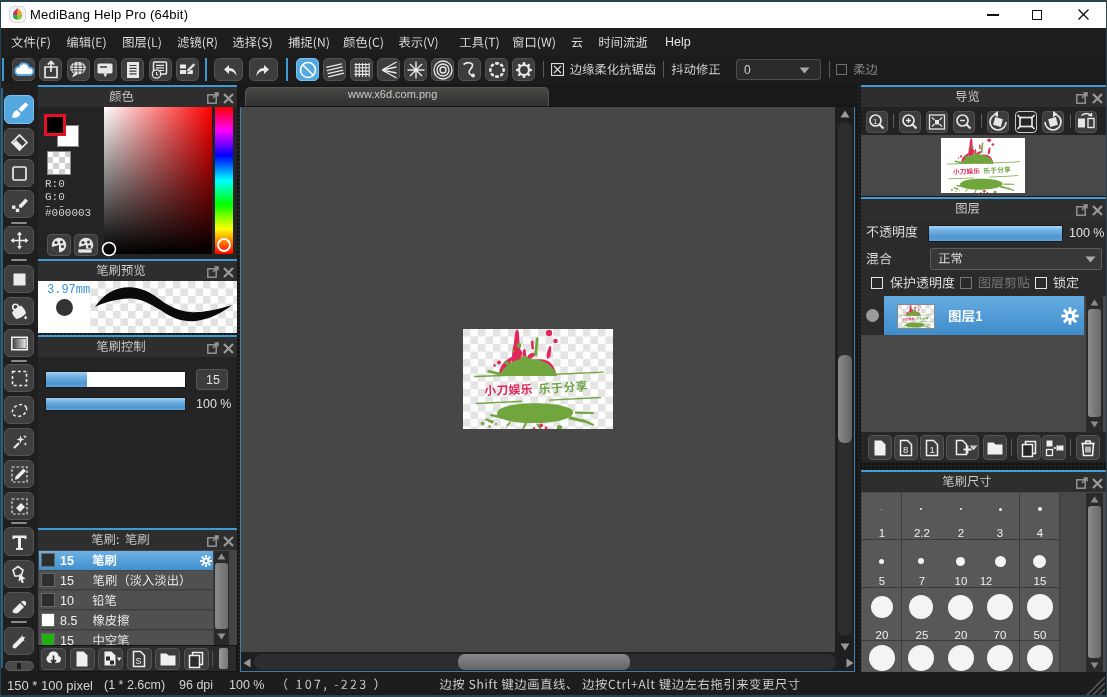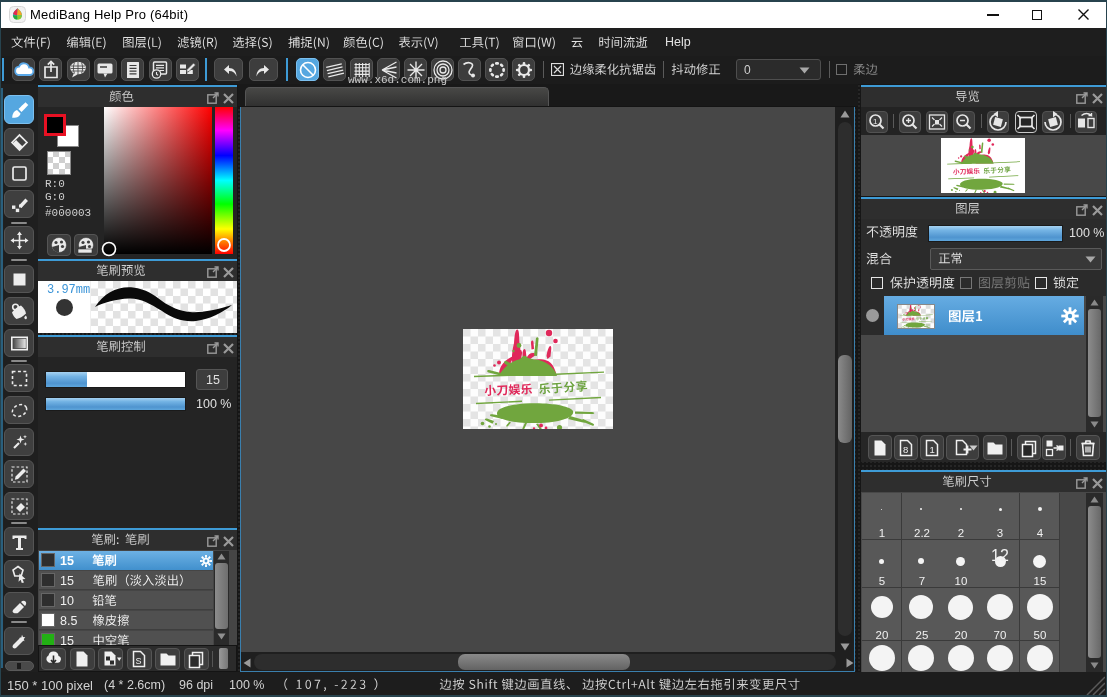--- a/index.html
+++ b/index.html
@@ -536,21 +536,21 @@
 <div class="a" style="left:183.5px;top:648px;width:25px;height:22px;background:#3d3d3d;border:1px solid #555;border-radius:4px">
     <svg width="23" height="23" viewBox="0 0 23 23" style="position:absolute;left:50%;top:50%;transform:translate(-50%,-50%)">
       <rect x="8" y="5" width="10" height="12" fill="none" stroke="#f0f0f0" stroke-width="1.5"></rect>
       <rect x="5" y="8" width="10" height="12" fill="#2b2b2b" stroke="#f0f0f0" stroke-width="1.5"></rect>
     </svg>
   </div>
 <div class="a" style="left:212px;top:651px;width:1px;height:16px;background:#555"></div>
 <div class="a" style="left:219px;top:648px;width:9px;height:21px;background:linear-gradient(90deg,#9a9a9a,#777);border-radius:2px"></div>
 <div class="a" style="left:238px;top:84px;width:620px;height:23px;background:#191919"></div>
 <div class="a" style="left:245px;top:87px;width:304px;height:20px;background:linear-gradient(180deg,#484846,#2f2f2f);border:1px solid #555;border-bottom:none;border-radius:5px 5px 0 0"></div>
-<div class="a" style="left:348px;top:74px;font-size:11px;color:#c9c9c9;font-family:Liberation Mono, monospace">www.x6d.com.png</div>
+<div class="a" style="left:348px;top:88px;font-size:11px;color:#c9c9c9;font-family:Liberation Sans, sans-serif">www.x6d.com.png</div>
 <div class="a" style="left:241px;top:107px;width:594px;height:545px;background:#474747"></div>
 <svg class="a" style="left:0;top:0;width:0;height:0">
     <defs>
 <pattern id="chk8" width="15" height="15" patternUnits="userSpaceOnUse">
         <rect width="15" height="15" fill="#fdfdfd"></rect>
         <rect width="7.5" height="7.5" fill="#e4e4e4"></rect>
         <rect x="7.5" y="7.5" width="7.5" height="7.5" fill="#e4e4e4"></rect>
       </pattern>
       <pattern id="chk5" width="9.6" height="9.6" patternUnits="userSpaceOnUse">
         <rect width="9.6" height="9.6" fill="#fdfdfd"></rect>
@@ -878,21 +878,21 @@
 <div class="a" style="left:879.2px;top:558.5px;width:5px;height:5px;border-radius:50%;background:#f4f4f4"></div>
 <div class="a" style="left:862px;top:575px;width:40px;text-align:center;font-size:11.5px;color:#f0f0f0">5</div>
 <div class="a" style="left:902px;top:540px;width:40px;height:48px;background:#585858;border-right:1px solid #3a3a3a;border-bottom:1px solid #3a3a3a;overflow:hidden"></div>
 <div class="a" style="left:918.2px;top:558.0px;width:6px;height:6px;border-radius:50%;background:#f4f4f4"></div>
 <div class="a" style="left:902px;top:575px;width:40px;text-align:center;font-size:11.5px;color:#f0f0f0">7</div>
 <div class="a" style="left:941px;top:540px;width:40px;height:48px;background:#585858;border-right:1px solid #3a3a3a;border-bottom:1px solid #3a3a3a;overflow:hidden"></div>
 <div class="a" style="left:956.2px;top:556.5px;width:9px;height:9px;border-radius:50%;background:#f4f4f4"></div>
 <div class="a" style="left:941px;top:575px;width:40px;text-align:center;font-size:11.5px;color:#f0f0f0">10</div>
 <div class="a" style="left:980px;top:540px;width:40px;height:48px;background:#585858;border-right:1px solid #3a3a3a;border-bottom:1px solid #3a3a3a;overflow:hidden"></div>
 <div class="a" style="left:994.8px;top:555.5px;width:11px;height:11px;border-radius:50%;background:#f4f4f4"></div>
-<div class="a" style="left:980px;top:547px;width:40px;text-align:center;font-size:16px;color:#f0f0f0">12</div>
+<div class="a" style="left:980px;top:575px;width:40px;text-align:left;font-size:11px;color:#f0f0f0">12</div>
 <div class="a" style="left:1020px;top:540px;width:40px;height:48px;background:#585858;border-right:1px solid #3a3a3a;border-bottom:1px solid #3a3a3a;overflow:hidden"></div>
 <div class="a" style="left:1033.2px;top:554.5px;width:13px;height:13px;border-radius:50%;background:#f4f4f4"></div>
 <div class="a" style="left:1020px;top:575px;width:40px;text-align:center;font-size:11.5px;color:#f0f0f0">15</div>
 <div class="a" style="left:862px;top:588px;width:40px;height:53px;background:#585858;border-right:1px solid #3a3a3a;border-bottom:1px solid #3a3a3a;overflow:hidden"></div>
 <div class="a" style="left:870.8px;top:596.0px;width:22px;height:22px;border-radius:50%;background:#f4f4f4"></div>
 <div class="a" style="left:862px;top:629px;width:40px;text-align:center;font-size:11.5px;color:#f0f0f0">20</div>
 <div class="a" style="left:902px;top:588px;width:40px;height:53px;background:#585858;border-right:1px solid #3a3a3a;border-bottom:1px solid #3a3a3a;overflow:hidden"></div>
 <div class="a" style="left:909.2px;top:595.0px;width:24px;height:24px;border-radius:50%;background:#f4f4f4"></div>
 <div class="a" style="left:902px;top:629px;width:40px;text-align:center;font-size:11.5px;color:#f0f0f0">25</div>
 <div class="a" style="left:941px;top:588px;width:40px;height:53px;background:#585858;border-right:1px solid #3a3a3a;border-bottom:1px solid #3a3a3a;overflow:hidden"></div>
@@ -917,21 +917,21 @@
 <div class="a" style="left:1086px;top:493px;width:17px;height:181px;background:#2a2a2a"></div>
 <svg class="a" style="left:1090px;top:496px" width="9" height="7" viewBox="0 0 9 7">
     <path d="M4.5 0.5 8.5 6.5 0.5 6.5Z" fill="#8a8a8a"></path>
   </svg>
 <div class="a" style="left:1088px;top:506px;width:13px;height:152px;background:linear-gradient(90deg,#8c8c8c,#686868);border-radius:3px"></div>
 <svg class="a" style="left:1090px;top:662px" width="9" height="7" viewBox="0 0 9 7">
     <path d="M0.5 0.5 8.5 0.5 4.5 6.5Z" fill="#8a8a8a"></path>
   </svg>
 <div class="a" style="left:1px;top:672px;width:1105px;height:23px;background:#1d1d1d"></div>
 <div class="a" style="left:7px;top:678px;font-size:13px;color:#d2d2d2">150 * 100 pixel</div>
-<div class="a" style="left:104px;top:678px;font-size:12.5px;color:#d2d2d2">(4 * 2.6cm)</div>
+<div class="a" style="left:104px;top:678px;font-size:12.5px;color:#d2d2d2">(1 * 2.6cm)</div>
 <div class="a" style="left:179px;top:678px;font-size:12.5px;color:#d2d2d2">96 dpi</div>
 <div class="a" style="left:229px;top:678px;font-size:12.5px;color:#d2d2d2">100 %</div>
 <svg style="position:absolute;left:275px;top:678px;width:114px;height:16px;overflow:visible" viewBox="0 0 114.0 16.2">
     <path transform="translate(0,11.00)" d="M8.7 -4.8C8.7 -2.3 9.7 -0.3 11.2 1.2L11.9 0.8C10.5 -0.7 9.6 -2.5 9.6 -4.8C9.6 -7.0 10.5 -8.8 11.9 -10.3L11.2 -10.7C9.7 -9.2 8.7 -7.2 8.7 -4.8Z M21.2 0.0H26.2V-1.0H24.4V-9.2H23.5C23.0 -8.9 22.4 -8.7 21.6 -8.5V-7.8H23.2V-1.0H21.2Z M32.9 0.2C34.6 0.2 35.8 -1.4 35.8 -4.6C35.8 -7.8 34.6 -9.3 32.9 -9.3C31.2 -9.3 30.1 -7.8 30.1 -4.6C30.1 -1.4 31.2 0.2 32.9 0.2ZM32.9 -0.8C31.9 -0.8 31.2 -1.9 31.2 -4.6C31.2 -7.3 31.9 -8.4 32.9 -8.4C34.0 -8.4 34.7 -7.3 34.7 -4.6C34.7 -1.9 34.0 -0.8 32.9 -0.8Z M41.2 0.0H42.4C42.6 -3.6 43.0 -5.7 45.1 -8.5V-9.2H39.4V-8.2H43.8C42.0 -5.7 41.4 -3.5 41.2 0.0Z M49.0 2.4C50.2 1.9 50.9 1.0 50.9 -0.2C50.9 -1.1 50.5 -1.6 49.9 -1.6C49.4 -1.6 49.0 -1.3 49.0 -0.8C49.0 -0.3 49.4 0.0 49.9 0.0L50.0 0.0C50.0 0.8 49.5 1.4 48.8 1.7Z M59.8 -3.1H63.0V-3.9H59.8Z M66.5 0.0H72.2V-1.0H69.7C69.2 -1.0 68.7 -0.9 68.2 -0.9C70.3 -2.9 71.8 -4.8 71.8 -6.6C71.8 -8.3 70.8 -9.3 69.1 -9.3C68.0 -9.3 67.2 -8.8 66.4 -8.0L67.1 -7.3C67.6 -8.0 68.2 -8.4 69.0 -8.4C70.1 -8.4 70.7 -7.6 70.7 -6.6C70.7 -5.0 69.3 -3.2 66.5 -0.7Z M75.8 0.0H81.6V-1.0H79.0C78.6 -1.0 78.0 -0.9 77.5 -0.9C79.7 -2.9 81.1 -4.8 81.1 -6.6C81.1 -8.3 80.1 -9.3 78.5 -9.3C77.3 -9.3 76.5 -8.8 75.8 -8.0L76.4 -7.3C76.9 -8.0 77.6 -8.4 78.3 -8.4C79.5 -8.4 80.0 -7.6 80.0 -6.6C80.0 -5.0 78.7 -3.2 75.8 -0.7Z M87.9 0.2C89.5 0.2 90.8 -0.8 90.8 -2.5C90.8 -3.7 90.0 -4.5 88.9 -4.8V-4.8C89.9 -5.2 90.5 -5.9 90.5 -7.0C90.5 -8.5 89.4 -9.3 87.9 -9.3C86.8 -9.3 86.0 -8.9 85.3 -8.2L85.9 -7.5C86.4 -8.0 87.1 -8.4 87.8 -8.4C88.8 -8.4 89.4 -7.8 89.4 -7.0C89.4 -6.0 88.7 -5.2 86.8 -5.2V-4.3C89.0 -4.3 89.7 -3.6 89.7 -2.5C89.7 -1.4 88.9 -0.8 87.8 -0.8C86.8 -0.8 86.1 -1.3 85.6 -1.8L85.0 -1.1C85.6 -0.4 86.5 0.2 87.9 0.2Z M103.0 -4.8C103.0 -7.2 102.0 -9.2 100.5 -10.7L99.7 -10.3C101.2 -8.8 102.0 -7.0 102.0 -4.8C102.0 -2.5 101.2 -0.7 99.7 0.8L100.5 1.2C102.0 -0.3 103.0 -2.3 103.0 -4.8Z" fill="#d2d2d2"></path>
   </svg>
 <svg style="position:absolute;left:437px;top:678px;width:366px;height:16px;overflow:visible" viewBox="0 0 365.7 16.2">
     <path transform="translate(0,11.00)" d="M1.0 -9.8C1.7 -9.2 2.6 -8.2 3.0 -7.7L3.7 -8.2C3.3 -8.8 2.4 -9.7 1.8 -10.3ZM6.9 -10.3C6.9 -9.6 6.9 -8.9 6.9 -8.3H4.3V-7.4H6.8C6.6 -5.0 6.0 -3.0 3.9 -1.8C4.2 -1.6 4.5 -1.3 4.6 -1.1C6.8 -2.5 7.5 -4.7 7.8 -7.4H10.5C10.4 -3.9 10.2 -2.5 9.9 -2.1C9.8 -2.0 9.6 -2.0 9.4 -2.0C9.1 -2.0 8.4 -2.0 7.7 -2.1C7.8 -1.8 8.0 -1.4 8.0 -1.1C8.7 -1.1 9.4 -1.0 9.8 -1.1C10.2 -1.1 10.5 -1.2 10.7 -1.5C11.2 -2.1 11.3 -3.6 11.5 -7.8C11.5 -7.9 11.5 -8.3 11.5 -8.3H7.8C7.9 -8.9 7.9 -9.6 7.9 -10.3ZM3.1 -6.3H0.5V-5.3H2.2V-1.5C1.6 -1.2 1.0 -0.6 0.3 0.1L1.0 1.0C1.6 0.2 2.2 -0.7 2.6 -0.7C2.9 -0.7 3.3 -0.2 3.8 0.2C4.7 0.7 5.8 0.9 7.4 0.9C8.7 0.9 11.0 0.8 11.9 0.7C11.9 0.4 12.1 -0.1 12.2 -0.3C10.9 -0.2 9.0 -0.1 7.5 -0.1C6.0 -0.1 4.9 -0.2 4.1 -0.7C3.6 -1.0 3.3 -1.2 3.1 -1.4Z M22.7 -4.7C22.5 -3.6 22.1 -2.6 21.5 -1.9C20.8 -2.2 20.1 -2.6 19.5 -2.9C19.8 -3.5 20.1 -4.1 20.4 -4.7ZM18.3 -2.6C19.1 -2.2 20.0 -1.7 20.8 -1.2C20.0 -0.6 18.9 -0.1 17.5 0.2C17.7 0.4 17.9 0.8 18.0 1.0C19.5 0.6 20.7 0.1 21.6 -0.8C22.7 -0.1 23.7 0.5 24.3 1.0L25.0 0.3C24.3 -0.2 23.4 -0.8 22.3 -1.4C23.0 -2.3 23.4 -3.4 23.7 -4.7H25.0V-5.6H20.7C20.9 -6.2 21.2 -6.8 21.3 -7.4L20.4 -7.6C20.2 -7.0 20.0 -6.3 19.7 -5.6H17.5V-4.7H19.3C19.0 -3.9 18.6 -3.2 18.3 -2.6ZM17.8 -8.9V-6.5H18.7V-8.1H24.0V-6.5H24.9V-8.9H21.9C21.8 -9.4 21.6 -10.0 21.4 -10.6L20.5 -10.4C20.6 -9.9 20.8 -9.4 20.9 -8.9ZM15.3 -10.5V-8.0H13.6V-7.1H15.3V-4.0L13.4 -3.5L13.7 -2.6L15.3 -3.1V-0.1C15.3 0.1 15.2 0.2 15.0 0.2C14.9 0.2 14.4 0.2 13.8 0.2C13.9 0.4 14.0 0.8 14.1 1.0C14.9 1.0 15.4 1.0 15.7 0.8C16.1 0.7 16.2 0.4 16.2 -0.1V-3.3L17.8 -3.9L17.6 -4.7L16.2 -4.2V-7.1H17.5V-8.0H16.2V-10.5Z M33.2 0.2C35.2 0.2 36.4 -1.0 36.4 -2.4C36.4 -3.8 35.5 -4.4 34.5 -4.9L33.2 -5.5C32.5 -5.8 31.7 -6.1 31.7 -7.0C31.7 -7.8 32.3 -8.3 33.4 -8.3C34.2 -8.3 34.9 -8.0 35.5 -7.5L36.1 -8.2C35.4 -8.9 34.5 -9.3 33.4 -9.3C31.7 -9.3 30.5 -8.3 30.5 -6.9C30.5 -5.6 31.5 -4.9 32.3 -4.5L33.7 -4.0C34.5 -3.6 35.2 -3.3 35.2 -2.3C35.2 -1.5 34.5 -0.9 33.3 -0.9C32.3 -0.9 31.4 -1.3 30.7 -2.0L30.1 -1.2C30.8 -0.4 32.0 0.2 33.2 0.2Z M38.6 0.0H39.8V-4.9C40.4 -5.6 40.9 -6.0 41.6 -6.0C42.5 -6.0 42.9 -5.4 42.9 -4.2V0.0H44.0V-4.3C44.0 -6.0 43.4 -7.0 42.0 -7.0C41.0 -7.0 40.3 -6.5 39.7 -5.8L39.8 -7.2V-10.0H38.6Z M46.7 0.0H47.9V-6.8H46.7ZM47.3 -8.2C47.8 -8.2 48.1 -8.5 48.1 -9.0C48.1 -9.4 47.8 -9.7 47.3 -9.7C46.9 -9.7 46.6 -9.4 46.6 -9.0C46.6 -8.5 46.9 -8.2 47.3 -8.2Z M50.0 -5.9H50.9V0.0H52.1V-5.9H53.5V-6.8H52.1V-7.9C52.1 -8.7 52.4 -9.2 53.0 -9.2C53.2 -9.2 53.5 -9.1 53.8 -9.0L54.0 -9.9C53.7 -10.0 53.3 -10.1 52.9 -10.1C51.5 -10.1 50.9 -9.2 50.9 -7.9V-6.8L50.0 -6.7Z M57.5 0.2C57.9 0.2 58.3 0.0 58.7 -0.1L58.5 -1.0C58.3 -0.9 58.0 -0.8 57.7 -0.8C56.9 -0.8 56.7 -1.2 56.7 -2.1V-5.9H58.5V-6.8H56.7V-8.7H55.7L55.6 -6.8L54.5 -6.7V-5.9H55.5V-2.1C55.5 -0.7 56.0 0.2 57.5 0.2Z M63.4 -4.3V-3.5H64.9V-1.0C64.9 -0.5 64.5 -0.0 64.2 0.2C64.4 0.3 64.7 0.7 64.8 0.9C64.9 0.6 65.2 0.4 67.2 -1.0C67.1 -1.1 67.0 -1.5 66.9 -1.7L65.7 -0.9V-3.5H67.1V-4.3H65.7V-6.0H66.9V-6.9H64.0C64.2 -7.3 64.5 -7.7 64.8 -8.2H67.0V-9.1H65.2C65.3 -9.5 65.5 -9.9 65.6 -10.3L64.8 -10.5C64.4 -9.3 63.8 -8.1 63.1 -7.2C63.3 -7.1 63.6 -6.7 63.7 -6.5L63.9 -6.8V-6.0H64.9V-4.3ZM70.0 -9.5V-8.8H71.5V-7.8H69.7V-7.1H71.5V-6.1H70.0V-5.4H71.5V-4.4H70.0V-3.7H71.5V-2.7H69.7V-1.9H71.5V-0.4H72.3V-1.9H74.6V-2.7H72.3V-3.7H74.3V-4.4H72.3V-5.4H74.1V-7.1H74.9V-7.8H74.1V-9.5H72.3V-10.5H71.5V-9.5ZM72.3 -7.1H73.4V-6.1H72.3ZM72.3 -7.8V-8.8H73.4V-7.8ZM67.4 -5.1C67.4 -5.2 67.5 -5.2 67.6 -5.3H68.9C68.8 -4.3 68.6 -3.4 68.4 -2.7C68.2 -3.1 68.1 -3.6 67.9 -4.2L67.3 -3.9C67.5 -3.0 67.8 -2.3 68.1 -1.7C67.7 -0.8 67.1 -0.1 66.4 0.4C66.6 0.6 66.8 0.9 66.9 1.1C67.6 0.6 68.2 -0.1 68.6 -1.0C69.7 0.5 71.2 0.8 72.9 0.8H74.6C74.6 0.6 74.7 0.2 74.9 0.0C74.5 0.0 73.3 0.0 73.0 0.0C71.4 0.0 70.0 -0.3 68.9 -1.7C69.3 -2.9 69.6 -4.3 69.7 -6.1L69.2 -6.1L69.1 -6.1H68.3C68.8 -7.1 69.4 -8.3 69.8 -9.6L69.3 -9.9L69.0 -9.8H67.2V-8.9H68.7C68.4 -7.8 67.9 -6.8 67.7 -6.5C67.5 -6.1 67.2 -5.8 67.0 -5.8C67.1 -5.6 67.3 -5.3 67.4 -5.1Z M76.9 -9.8C77.6 -9.2 78.4 -8.2 78.8 -7.7L79.6 -8.2C79.2 -8.8 78.3 -9.7 77.6 -10.3ZM82.8 -10.3C82.8 -9.6 82.7 -8.9 82.7 -8.3H80.1V-7.4H82.6C82.4 -5.0 81.8 -3.0 79.8 -1.8C80.0 -1.6 80.3 -1.3 80.4 -1.1C82.7 -2.5 83.4 -4.7 83.6 -7.4H86.4C86.2 -3.9 86.1 -2.5 85.7 -2.1C85.6 -2.0 85.5 -2.0 85.2 -2.0C85.0 -2.0 84.3 -2.0 83.5 -2.1C83.7 -1.8 83.8 -1.4 83.8 -1.1C84.5 -1.1 85.2 -1.0 85.6 -1.1C86.0 -1.1 86.3 -1.2 86.6 -1.5C87.0 -2.1 87.2 -3.6 87.4 -7.8C87.4 -7.9 87.4 -8.3 87.4 -8.3H83.7C83.7 -8.9 83.7 -9.6 83.8 -10.3ZM79.0 -6.3H76.4V-5.3H78.0V-1.5C77.5 -1.2 76.8 -0.6 76.2 0.1L76.9 1.0C77.5 0.2 78.1 -0.7 78.5 -0.7C78.7 -0.7 79.2 -0.2 79.7 0.2C80.6 0.7 81.6 0.9 83.3 0.9C84.5 0.9 86.8 0.8 87.7 0.7C87.8 0.4 87.9 -0.1 88.0 -0.3C86.8 -0.2 84.9 -0.1 83.3 -0.1C81.8 -0.1 80.7 -0.2 79.9 -0.7C79.5 -1.0 79.2 -1.2 79.0 -1.4Z M90.1 -9.7V-8.8H100.3V-9.7ZM92.1 -7.4V-1.8H98.1V-7.4ZM92.9 -4.2H94.7V-2.6H92.9ZM95.5 -4.2H97.3V-2.6H95.5ZM92.9 -6.6H94.7V-5.0H92.9ZM95.5 -6.6H97.3V-5.0H95.5ZM90.0 -6.6V0.4H99.4V1.0H100.3V-6.7H99.4V-0.5H91.0V-6.6Z M104.3 -7.6V-0.3H102.5V0.5H113.9V-0.3H112.2V-7.6H108.2L108.4 -8.6H113.5V-9.4H108.5L108.7 -10.4L107.7 -10.5L107.5 -9.4H102.9V-8.6H107.4L107.3 -7.6ZM105.2 -5.0H111.2V-4.0H105.2ZM105.2 -5.7V-6.8H111.2V-5.7ZM105.2 -3.3H111.2V-2.2H105.2ZM105.2 -0.3V-1.5H111.2V-0.3Z M115.7 -0.7 115.9 0.2C117.0 -0.1 118.5 -0.6 120.0 -1.0L119.8 -1.8C118.3 -1.4 116.7 -0.9 115.7 -0.7ZM123.8 -9.8C124.4 -9.5 125.2 -9.0 125.6 -8.6L126.2 -9.2C125.8 -9.5 125.0 -10.0 124.3 -10.3ZM115.9 -5.3C116.1 -5.4 116.4 -5.5 117.9 -5.7C117.3 -4.8 116.9 -4.2 116.6 -4.0C116.2 -3.5 116.0 -3.2 115.7 -3.1C115.8 -2.9 115.9 -2.5 116.0 -2.3C116.2 -2.4 116.7 -2.6 119.8 -3.2C119.8 -3.4 119.8 -3.7 119.8 -4.0L117.3 -3.5C118.3 -4.7 119.2 -6.0 120.0 -7.4L119.2 -7.9C119.0 -7.4 118.7 -6.9 118.4 -6.5L116.8 -6.3C117.6 -7.4 118.3 -8.7 118.9 -10.1L118.0 -10.5C117.5 -9.0 116.6 -7.4 116.3 -7.0C116.0 -6.5 115.8 -6.2 115.6 -6.2C115.7 -5.9 115.8 -5.5 115.9 -5.3ZM126.1 -4.4C125.6 -3.6 124.9 -2.9 124.1 -2.2C123.9 -2.9 123.7 -3.7 123.6 -4.6L126.8 -5.2L126.6 -6.0L123.5 -5.4C123.4 -6.0 123.4 -6.5 123.3 -7.1L126.4 -7.6L126.3 -8.4L123.3 -7.9C123.2 -8.8 123.2 -9.6 123.2 -10.5H122.3C122.3 -9.6 122.3 -8.7 122.4 -7.8L120.4 -7.5L120.6 -6.7L122.4 -6.9C122.5 -6.4 122.5 -5.8 122.6 -5.3L120.2 -4.8L120.3 -4.0L122.7 -4.4C122.9 -3.4 123.1 -2.4 123.3 -1.7C122.3 -1.0 121.0 -0.4 119.8 0.0C120.0 0.2 120.2 0.6 120.3 0.8C121.5 0.4 122.6 -0.2 123.6 -0.8C124.2 0.3 124.8 1.0 125.7 1.0C126.6 1.0 126.9 0.6 127.0 -0.9C126.8 -0.9 126.5 -1.1 126.3 -1.4C126.3 -0.2 126.2 0.1 125.8 0.1C125.3 0.1 124.8 -0.5 124.4 -1.4C125.4 -2.1 126.2 -3.0 126.9 -4.0Z M131.5 0.7 132.3 -0.0C131.5 -0.9 130.4 -2.1 129.5 -2.8L128.7 -2.1C129.6 -1.4 130.7 -0.3 131.5 0.7Z M145.5 -9.8C146.2 -9.2 147.0 -8.2 147.4 -7.7L148.2 -8.2C147.8 -8.8 146.9 -9.7 146.2 -10.3ZM151.4 -10.3C151.4 -9.6 151.3 -8.9 151.3 -8.3H148.7V-7.4H151.2C151.0 -5.0 150.4 -3.0 148.4 -1.8C148.6 -1.6 148.9 -1.3 149.0 -1.1C151.3 -2.5 152.0 -4.7 152.2 -7.4H155.0C154.8 -3.9 154.7 -2.5 154.3 -2.1C154.2 -2.0 154.1 -2.0 153.8 -2.0C153.6 -2.0 152.9 -2.0 152.1 -2.1C152.3 -1.8 152.4 -1.4 152.4 -1.1C153.1 -1.1 153.8 -1.0 154.2 -1.1C154.6 -1.1 154.9 -1.2 155.2 -1.5C155.6 -2.1 155.8 -3.6 156.0 -7.8C156.0 -7.9 156.0 -8.3 156.0 -8.3H152.3C152.3 -8.9 152.3 -9.6 152.4 -10.3ZM147.6 -6.3H145.0V-5.3H146.6V-1.5C146.1 -1.2 145.4 -0.6 144.8 0.1L145.5 1.0C146.1 0.2 146.7 -0.7 147.1 -0.7C147.3 -0.7 147.8 -0.2 148.3 0.2C149.2 0.7 150.2 0.9 151.9 0.9C153.1 0.9 155.4 0.8 156.3 0.7C156.4 0.4 156.5 -0.1 156.6 -0.3C155.4 -0.2 153.5 -0.1 151.9 -0.1C150.4 -0.1 149.3 -0.2 148.5 -0.7C148.1 -1.0 147.8 -1.2 147.6 -1.4Z M167.2 -4.7C166.9 -3.6 166.5 -2.6 165.9 -1.9C165.3 -2.2 164.6 -2.6 164.0 -2.9C164.2 -3.5 164.5 -4.1 164.8 -4.7ZM162.7 -2.6C163.5 -2.2 164.4 -1.7 165.3 -1.2C164.5 -0.6 163.4 -0.1 162.0 0.2C162.1 0.4 162.4 0.8 162.4 1.0C164.0 0.6 165.2 0.1 166.1 -0.8C167.2 -0.1 168.1 0.5 168.8 1.0L169.4 0.3C168.8 -0.2 167.8 -0.8 166.7 -1.4C167.4 -2.3 167.9 -3.4 168.2 -4.7H169.5V-5.6H165.2C165.4 -6.2 165.6 -6.8 165.8 -7.4L164.8 -7.6C164.7 -7.0 164.4 -6.3 164.1 -5.6H161.9V-4.7H163.8C163.4 -3.9 163.1 -3.2 162.7 -2.6ZM162.3 -8.9V-6.5H163.2V-8.1H168.4V-6.5H169.3V-8.9H166.4C166.3 -9.4 166.1 -10.0 165.9 -10.6L164.9 -10.4C165.1 -9.9 165.3 -9.4 165.4 -8.9ZM159.7 -10.5V-8.0H158.0V-7.1H159.7V-4.0L157.9 -3.5L158.1 -2.6L159.7 -3.1V-0.1C159.7 0.1 159.6 0.2 159.5 0.2C159.3 0.2 158.8 0.2 158.2 0.2C158.4 0.4 158.5 0.8 158.5 1.0C159.3 1.0 159.9 1.0 160.2 0.8C160.5 0.7 160.6 0.4 160.6 -0.1V-3.3L162.2 -3.9L162.1 -4.7L160.6 -4.2V-7.1H162.0V-8.0H160.6V-10.5Z M175.3 0.2C176.5 0.2 177.4 -0.3 178.1 -1.2L177.4 -1.9C176.9 -1.2 176.2 -0.9 175.3 -0.9C173.6 -0.9 172.5 -2.3 172.5 -4.6C172.5 -6.9 173.6 -8.3 175.4 -8.3C176.1 -8.3 176.7 -8.0 177.2 -7.5L177.9 -8.2C177.3 -8.8 176.5 -9.3 175.3 -9.3C173.0 -9.3 171.3 -7.5 171.3 -4.6C171.3 -1.6 173.0 0.2 175.3 0.2Z M182.4 0.2C182.8 0.2 183.2 0.0 183.6 -0.1L183.4 -1.0C183.2 -0.9 182.9 -0.8 182.6 -0.8C181.8 -0.8 181.6 -1.2 181.6 -2.1V-5.9H183.4V-6.8H181.6V-8.7H180.6L180.5 -6.8L179.4 -6.7V-5.9H180.4V-2.1C180.4 -0.7 180.9 0.2 182.4 0.2Z M185.5 0.0H186.6V-4.4C187.1 -5.5 187.8 -5.9 188.3 -5.9C188.6 -5.9 188.8 -5.9 189.0 -5.8L189.2 -6.8C189.0 -6.9 188.8 -7.0 188.5 -7.0C187.7 -7.0 187.0 -6.4 186.6 -5.6H186.5L186.4 -6.8H185.5Z M192.1 0.2C192.4 0.2 192.6 0.1 192.8 0.1L192.6 -0.8C192.5 -0.8 192.4 -0.8 192.4 -0.8C192.2 -0.8 192.0 -0.9 192.0 -1.3V-10.0H190.9V-1.4C190.9 -0.4 191.2 0.2 192.1 0.2Z M196.9 -1.5H197.8V-4.2H200.3V-5.0H197.8V-7.8H196.9V-5.0H194.3V-4.2H196.9Z M201.4 0.0H202.5L203.4 -2.8H206.8L207.7 0.0H208.9L205.8 -9.2H204.5ZM203.7 -3.7 204.2 -5.1C204.5 -6.2 204.8 -7.2 205.1 -8.2H205.1C205.4 -7.2 205.7 -6.2 206.1 -5.1L206.5 -3.7Z M211.8 0.2C212.1 0.2 212.3 0.1 212.5 0.1L212.3 -0.8C212.2 -0.8 212.2 -0.8 212.1 -0.8C211.9 -0.8 211.8 -0.9 211.8 -1.3V-10.0H210.6V-1.4C210.6 -0.4 211.0 0.2 211.8 0.2Z M216.9 0.2C217.3 0.2 217.7 0.0 218.1 -0.1L217.9 -1.0C217.7 -0.9 217.4 -0.8 217.1 -0.8C216.3 -0.8 216.1 -1.2 216.1 -2.1V-5.9H217.9V-6.8H216.1V-8.7H215.1L215.0 -6.8L213.9 -6.7V-5.9H214.9V-2.1C214.9 -0.7 215.4 0.2 216.9 0.2Z M222.8 -4.3V-3.5H224.3V-1.0C224.3 -0.5 223.8 -0.0 223.6 0.2C223.8 0.3 224.0 0.7 224.1 0.9C224.3 0.6 224.6 0.4 226.6 -1.0C226.5 -1.1 226.3 -1.5 226.3 -1.7L225.1 -0.9V-3.5H226.4V-4.3H225.1V-6.0H226.3V-6.9H223.3C223.6 -7.3 223.9 -7.7 224.2 -8.2H226.4V-9.1H224.5C224.7 -9.5 224.9 -9.9 225.0 -10.3L224.1 -10.5C223.8 -9.3 223.2 -8.1 222.5 -7.2C222.7 -7.1 223.0 -6.7 223.1 -6.5L223.3 -6.8V-6.0H224.3V-4.3ZM229.4 -9.5V-8.8H230.9V-7.8H229.1V-7.1H230.9V-6.1H229.4V-5.4H230.9V-4.4H229.4V-3.7H230.9V-2.7H229.1V-1.9H230.9V-0.4H231.7V-1.9H234.0V-2.7H231.7V-3.7H233.7V-4.4H231.7V-5.4H233.5V-7.1H234.3V-7.8H233.5V-9.5H231.7V-10.5H230.9V-9.5ZM231.7 -7.1H232.8V-6.1H231.7ZM231.7 -7.8V-8.8H232.8V-7.8ZM226.8 -5.1C226.8 -5.2 226.9 -5.2 227.0 -5.3H228.3C228.2 -4.3 228.0 -3.4 227.8 -2.7C227.6 -3.1 227.4 -3.6 227.3 -4.2L226.7 -3.9C226.9 -3.0 227.2 -2.3 227.5 -1.7C227.1 -0.8 226.5 -0.1 225.8 0.4C226.0 0.6 226.2 0.9 226.3 1.1C227.0 0.6 227.5 -0.1 228.0 -1.0C229.1 0.5 230.6 0.8 232.3 0.8H234.0C234.0 0.6 234.1 0.2 234.3 0.0C233.8 0.0 232.7 0.0 232.4 0.0C230.8 0.0 229.3 -0.3 228.3 -1.7C228.7 -2.9 229.0 -4.3 229.1 -6.1L228.6 -6.1L228.5 -6.1H227.7C228.2 -7.1 228.8 -8.3 229.2 -9.6L228.7 -9.9L228.4 -9.8H226.6V-8.9H228.1C227.7 -7.8 227.3 -6.8 227.1 -6.5C226.9 -6.1 226.6 -5.8 226.4 -5.8C226.5 -5.6 226.7 -5.3 226.8 -5.1Z M236.3 -9.8C237.0 -9.2 237.8 -8.2 238.2 -7.7L239.0 -8.2C238.5 -8.8 237.7 -9.7 237.0 -10.3ZM242.2 -10.3C242.1 -9.6 242.1 -8.9 242.1 -8.3H239.5V-7.4H242.0C241.8 -5.0 241.2 -3.0 239.2 -1.8C239.4 -1.6 239.7 -1.3 239.8 -1.1C242.0 -2.5 242.7 -4.7 243.0 -7.4H245.8C245.6 -3.9 245.4 -2.5 245.1 -2.1C245.0 -2.0 244.9 -2.0 244.6 -2.0C244.3 -2.0 243.6 -2.0 242.9 -2.1C243.1 -1.8 243.2 -1.4 243.2 -1.1C243.9 -1.1 244.6 -1.0 245.0 -1.1C245.4 -1.1 245.7 -1.2 246.0 -1.5C246.4 -2.1 246.6 -3.6 246.7 -7.8C246.8 -7.9 246.8 -8.3 246.8 -8.3H243.1C243.1 -8.9 243.1 -9.6 243.1 -10.3ZM238.3 -6.3H235.8V-5.3H237.4V-1.5C236.9 -1.2 236.2 -0.6 235.5 0.1L236.2 1.0C236.9 0.2 237.4 -0.7 237.8 -0.7C238.1 -0.7 238.5 -0.2 239.1 0.2C240.0 0.7 241.0 0.9 242.7 0.9C243.9 0.9 246.2 0.8 247.1 0.7C247.1 0.4 247.3 -0.1 247.4 -0.3C246.2 -0.2 244.2 -0.1 242.7 -0.1C241.2 -0.1 240.1 -0.2 239.3 -0.7C238.9 -1.0 238.6 -1.2 238.3 -1.4Z M252.9 -10.5C252.8 -9.8 252.7 -9.0 252.5 -8.2H249.1V-7.3H252.3C251.6 -4.7 250.5 -2.2 248.6 -0.5C248.8 -0.3 249.1 0.0 249.3 0.2C250.7 -1.1 251.8 -2.9 252.5 -4.9V-4.0H255.3V-0.3H251.2V0.6H260.2V-0.3H256.2V-4.0H259.6V-4.9H252.5C252.8 -5.7 253.0 -6.5 253.3 -7.3H259.9V-8.2H253.5C253.6 -9.0 253.8 -9.7 253.9 -10.4Z M266.5 -10.5C266.3 -9.7 266.1 -8.9 265.9 -8.2H262.2V-7.2H265.5C264.7 -5.2 263.5 -3.4 261.7 -2.2C261.9 -2.0 262.2 -1.7 262.4 -1.5C263.3 -2.1 264.0 -2.9 264.7 -3.8V1.0H265.6V0.3H271.2V1.0H272.2V-4.8H265.4C265.8 -5.6 266.2 -6.4 266.5 -7.2H273.1V-8.2H266.9C267.1 -8.9 267.3 -9.6 267.5 -10.3ZM265.6 -0.6V-3.9H271.2V-0.6Z M276.5 -10.5V-8.0H274.9V-7.1H276.5V-4.3L274.8 -3.8L275.0 -2.9L276.5 -3.4V-0.2C276.5 0.0 276.4 0.1 276.2 0.1C276.1 0.1 275.6 0.1 275.1 0.1C275.2 0.3 275.3 0.7 275.3 1.0C276.1 1.0 276.6 0.9 276.9 0.8C277.3 0.6 277.4 0.4 277.4 -0.2V-3.7L278.7 -4.1L278.6 -5.0L277.4 -4.6V-7.1H278.7V-8.0H277.4V-10.5ZM280.6 -10.5C280.2 -8.9 279.4 -7.4 278.4 -6.4C278.6 -6.3 279.0 -6.0 279.2 -5.9C279.7 -6.4 280.1 -7.1 280.5 -7.9H286.3V-8.8H280.9C281.1 -9.2 281.3 -9.8 281.5 -10.3ZM280.0 -6.5V-4.4L278.7 -3.9L279.0 -3.1L280.0 -3.5V-0.6C280.0 0.6 280.4 0.9 281.8 0.9C282.1 0.9 284.5 0.9 284.8 0.9C286.0 0.9 286.3 0.5 286.4 -1.0C286.1 -1.1 285.8 -1.2 285.6 -1.3C285.5 -0.2 285.4 0.1 284.8 0.1C284.3 0.1 282.2 0.1 281.8 0.1C281.0 0.1 280.9 -0.0 280.9 -0.6V-3.8L282.4 -4.4V-1.1H283.2V-4.7L284.7 -5.3C284.7 -3.8 284.7 -2.8 284.7 -2.6C284.6 -2.4 284.6 -2.3 284.4 -2.3C284.3 -2.3 283.9 -2.3 283.7 -2.3C283.8 -2.1 283.9 -1.8 283.9 -1.5C284.2 -1.5 284.6 -1.5 284.9 -1.6C285.3 -1.7 285.5 -1.9 285.5 -2.4C285.5 -2.7 285.6 -4.3 285.6 -6.0L285.6 -6.2L285.0 -6.4L284.8 -6.3L284.8 -6.2L283.2 -5.6V-7.5H282.4V-5.3L280.9 -4.7V-6.5Z M297.2 -10.4V1.0H298.2V-10.4ZM289.2 -7.1C289.1 -5.9 288.8 -4.4 288.5 -3.4H293.3C293.1 -1.3 292.9 -0.4 292.6 -0.1C292.5 -0.0 292.3 0.0 292.1 0.0C291.8 0.0 290.9 -0.0 290.1 -0.1C290.3 0.2 290.4 0.6 290.4 0.9C291.2 0.9 292.0 0.9 292.4 0.9C292.9 0.9 293.1 0.8 293.4 0.5C293.8 0.1 294.1 -1.1 294.3 -3.9C294.3 -4.0 294.3 -4.3 294.3 -4.3H289.7C289.8 -4.9 289.9 -5.6 290.0 -6.2H294.2V-10.0H288.8V-9.1H293.3V-7.1Z M309.9 -7.9C309.7 -7.1 309.1 -6.0 308.7 -5.4L309.5 -5.1C309.9 -5.7 310.5 -6.7 310.9 -7.6ZM302.8 -7.5C303.3 -6.8 303.8 -5.7 303.9 -5.1L304.8 -5.5C304.7 -6.1 304.1 -7.1 303.6 -7.8ZM306.2 -10.5V-9.0H301.8V-8.1H306.2V-5.0H301.2V-4.0H305.6C304.5 -2.5 302.6 -1.1 300.9 -0.3C301.1 -0.1 301.4 0.2 301.6 0.5C303.2 -0.4 305.0 -1.9 306.2 -3.5V1.0H307.2V-3.6C308.4 -1.9 310.2 -0.3 311.9 0.5C312.1 0.2 312.4 -0.1 312.6 -0.3C310.9 -1.0 309.0 -2.5 307.9 -4.0H312.3V-5.0H307.2V-8.1H311.8V-9.0H307.2V-10.5Z M316.3 -7.9C316.0 -7.0 315.3 -6.1 314.6 -5.5C314.9 -5.4 315.2 -5.1 315.4 -5.0C316.0 -5.6 316.8 -6.6 317.2 -7.6ZM322.2 -7.4C322.9 -6.7 323.9 -5.6 324.3 -5.0L325.0 -5.4C324.6 -6.1 323.7 -7.1 322.9 -7.8ZM318.9 -10.4C319.2 -10.0 319.4 -9.6 319.6 -9.2H314.4V-8.4H317.9V-4.6H318.8V-8.4H320.7V-4.6H321.7V-8.4H325.2V-9.2H320.6C320.5 -9.6 320.1 -10.2 319.8 -10.6ZM315.2 -4.2V-3.4H316.2C316.9 -2.4 317.8 -1.6 318.8 -0.9C317.4 -0.4 315.8 -0.0 314.2 0.2C314.4 0.4 314.6 0.8 314.7 1.0C316.5 0.7 318.2 0.3 319.8 -0.4C321.3 0.3 323.0 0.8 325.0 1.0C325.1 0.8 325.3 0.4 325.5 0.2C323.7 0.0 322.1 -0.4 320.7 -0.9C322.0 -1.7 323.1 -2.6 323.8 -3.9L323.2 -4.3L323.1 -4.2ZM317.2 -3.4H322.4C321.8 -2.6 320.9 -1.9 319.8 -1.4C318.7 -1.9 317.9 -2.6 317.2 -3.4Z M329.7 -3.0 328.9 -2.7C329.4 -1.9 329.9 -1.4 330.5 -0.9C329.7 -0.5 328.7 -0.1 327.2 0.2C327.4 0.4 327.6 0.8 327.7 1.0C329.4 0.7 330.5 0.2 331.4 -0.4C333.1 0.6 335.4 0.9 338.3 1.0C338.4 0.7 338.5 0.2 338.7 0.0C335.9 -0.0 333.7 -0.2 332.1 -1.0C332.8 -1.6 333.1 -2.3 333.3 -3.1H337.5V-7.9H333.4V-9.0H338.3V-9.8H327.4V-9.0H332.4V-7.9H328.5V-3.1H332.3C332.1 -2.5 331.8 -1.9 331.3 -1.4C330.7 -1.8 330.2 -2.3 329.7 -3.0ZM329.4 -5.1H332.4V-4.6C332.4 -4.4 332.4 -4.1 332.4 -3.9H329.4ZM333.4 -3.9C333.4 -4.1 333.4 -4.4 333.4 -4.6V-5.1H336.6V-3.9ZM329.4 -7.1H332.4V-5.9H329.4ZM333.4 -7.1H336.6V-5.9H333.4Z M341.9 -9.9V-6.4C341.9 -4.3 341.7 -1.6 340.1 0.4C340.3 0.5 340.7 0.9 340.8 1.1C342.3 -0.6 342.7 -3.0 342.8 -5.0H346.1C346.9 -2.1 348.4 0.0 351.0 1.0C351.1 0.7 351.4 0.3 351.6 0.1C349.2 -0.6 347.7 -2.5 347.0 -5.0H350.4V-9.9ZM342.9 -9.0H349.4V-5.9H342.9V-6.4Z M354.8 -5.2C355.7 -4.2 356.7 -2.9 357.1 -2.0L357.9 -2.5C357.5 -3.4 356.5 -4.7 355.6 -5.7ZM360.6 -10.5V-7.8H353.3V-6.9H360.6V-0.4C360.6 -0.1 360.5 -0.0 360.2 0.0C359.9 0.0 358.8 0.0 357.6 -0.0C357.8 0.3 358.0 0.7 358.1 1.0C359.4 1.0 360.4 1.0 360.9 0.8C361.4 0.7 361.6 0.4 361.6 -0.4V-6.9H364.6V-7.8H361.6V-10.5Z" fill="#d2d2d2"></path>
   </svg>
 <div class="a" style="left:0;top:695px;width:1107px;height:2px;background:#27434e"></div>
 <svg class="a" style="left:1085px;top:675px" width="20" height="20" viewBox="0 0 20 20">

